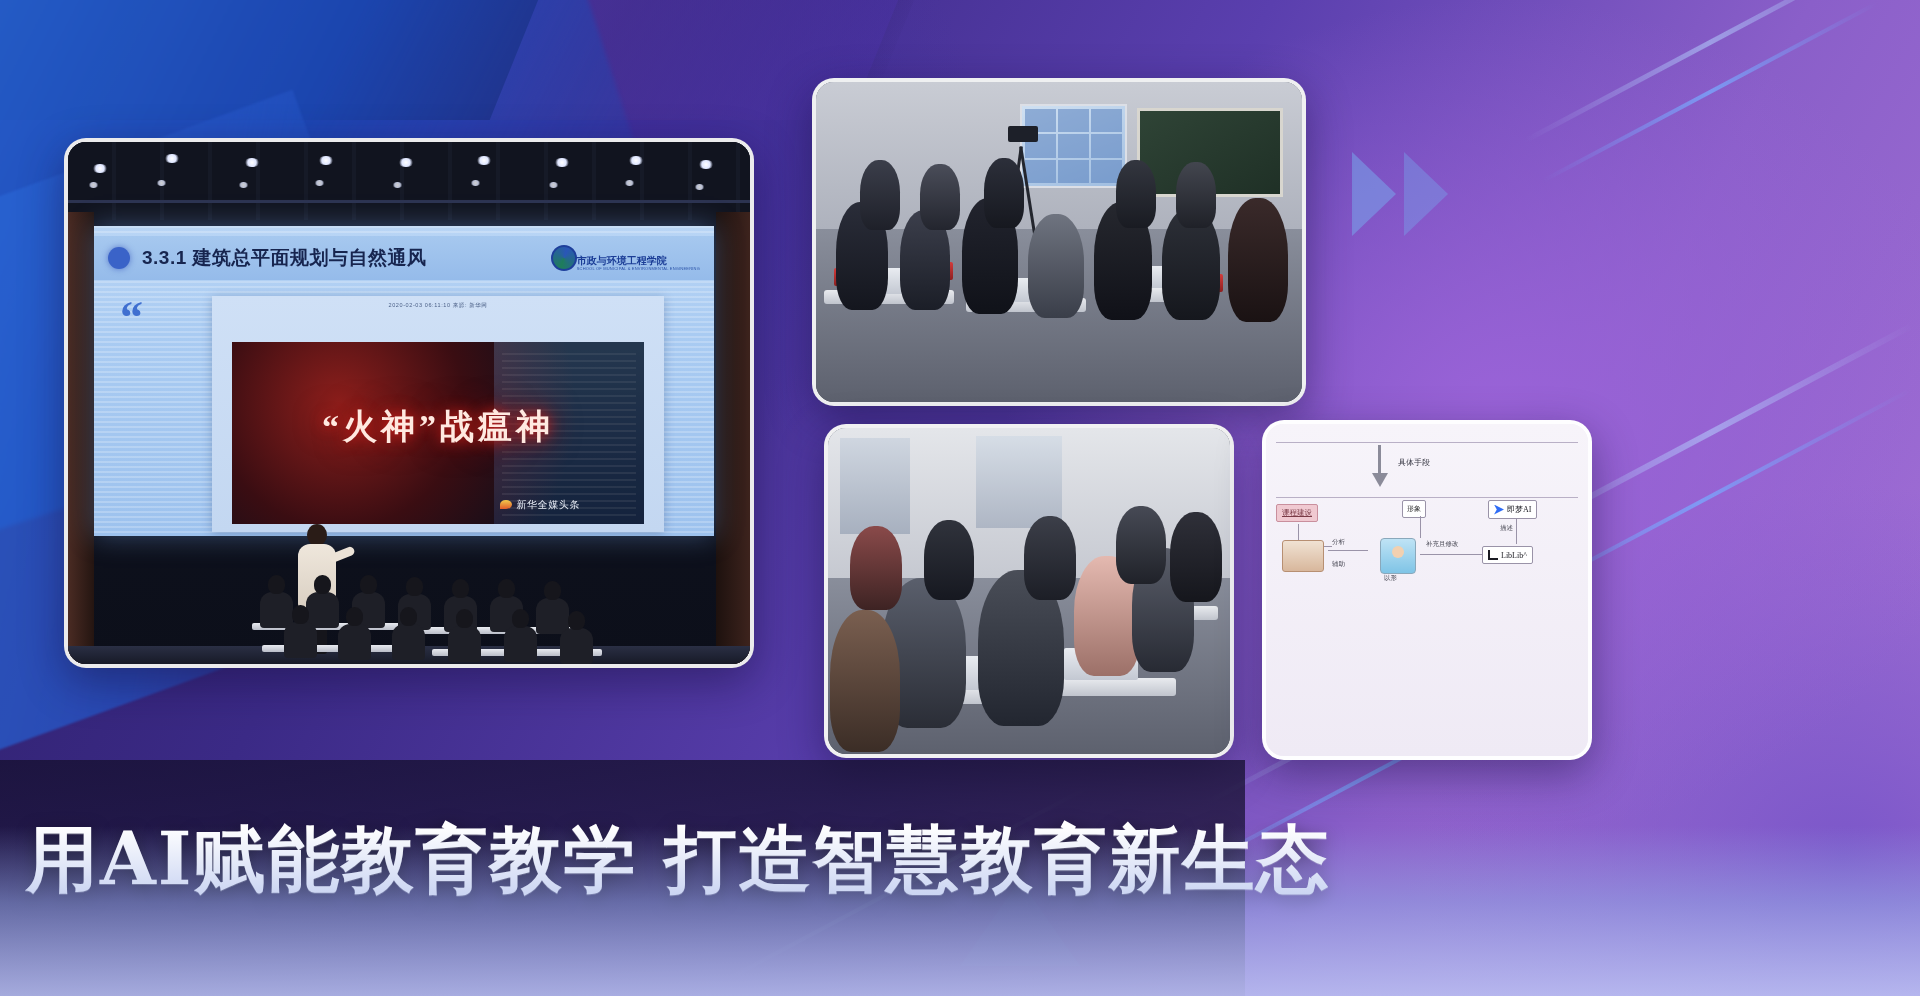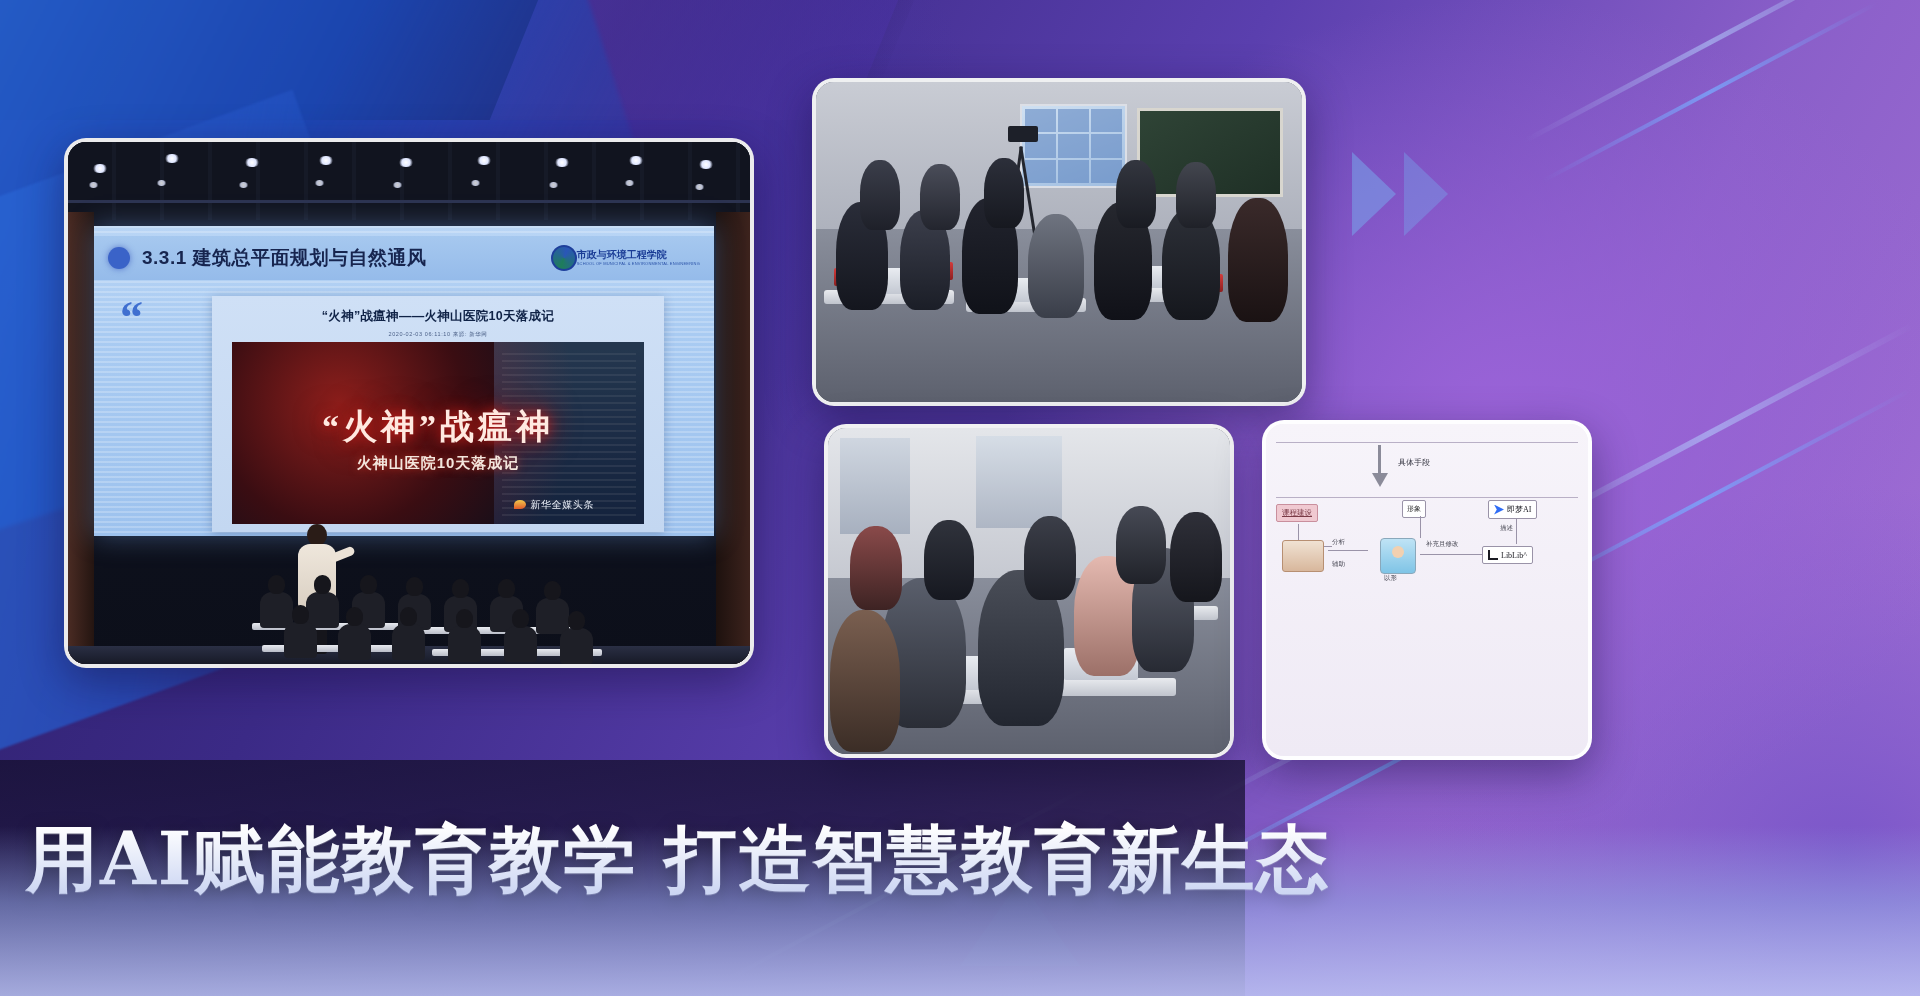--- a/index.html
+++ b/index.html
@@ -61,21 +61,21 @@
   .screen{position:absolute;left:26px;top:84px;width:620px;height:310px;
     background:linear-gradient(180deg,#b9d5f5 0%,#a9cbf2 35%,#9dc2ee 100%);
     box-shadow:0 0 26px rgba(130,180,255,.35);
     overflow:hidden;}
   .screen:before{content:"";position:absolute;inset:0;
     background:repeating-linear-gradient(180deg,rgba(255,255,255,.22) 0 2px,rgba(255,255,255,0) 2px 5px);}
   .sl-head{position:absolute;left:0;top:10px;width:100%;height:44px;
     background:linear-gradient(180deg,#a6c8ef,#95bbea);display:flex;align-items:center;gap:12px;padding:0 14px;box-sizing:border-box;}
   .sl-dot{width:22px;height:22px;border-radius:50%;background:#3a63c8;flex:none;box-shadow:0 0 6px rgba(40,70,180,.6);}
   .sl-title{color:#17254f;font-size:19px;font-weight:bold;letter-spacing:.5px;white-space:nowrap;}
-  .sl-logo{margin-left:auto;display:flex;align-items:center;}
+  .sl-logo{margin-left:auto;display:flex;align-items:flex-end;}
   .sl-logo-badge{width:26px;height:26px;border-radius:50%;background:conic-gradient(from 200deg,#1e7d5a,#2a56b8,#1e7d5a);
     border:2px solid #1e3f9b;box-sizing:border-box;}
   .sl-logo-txt{color:#1b3d96;font-size:10px;font-weight:bold;white-space:nowrap;line-height:1.05;}
   .sl-logo-sub{color:#2a52a8;font-size:4px;letter-spacing:.2px;white-space:nowrap;}
   .sl-quote{position:absolute;left:26px;top:76px;color:#3f6fd0;font-size:46px;font-weight:bold;line-height:.7;font-family:"Liberation Serif",serif;}
 
   .doc{position:absolute;left:118px;top:70px;width:452px;height:236px;
     background:linear-gradient(180deg,#cfe0f6,#c3d7f1);box-shadow:0 2px 10px rgba(10,30,80,.25);}
   .doc-t{width:100%;text-align:center;color:#0f2246;font-size:12.5px;font-weight:bold;margin-top:12px;letter-spacing:.3px;}
   .doc-m{width:100%;text-align:center;color:#4a5f86;font-size:5.5px;margin-top:6px;letter-spacing:.6px;}
@@ -84,21 +84,21 @@
                linear-gradient(90deg,#0b111e 0%,#160d16 48%,#0d1626 100%);}
   .poster .emb{position:absolute;right:0;top:0;width:150px;height:100%;
     background:linear-gradient(180deg,rgba(90,140,190,.55),rgba(30,60,110,.6));
     mix-blend-mode:screen;opacity:.55;}
   .poster .emb:after{content:"";position:absolute;inset:8px;background:repeating-linear-gradient(0deg,rgba(255,255,255,.14) 0 2px,rgba(255,255,255,0) 2px 7px);}
   .poster-big{position:absolute;left:0;right:0;top:62px;text-align:center;color:#ffe9e0;
     font-size:34px;font-weight:bold;font-family:"Liberation Serif",serif;letter-spacing:4px;
     text-shadow:0 0 14px #d8231c,0 0 32px #7d0d0a;}
   .poster-sub{position:absolute;left:0;right:0;top:112px;text-align:center;color:#f3e6dd;
     font-size:15px;font-weight:bold;letter-spacing:1px;text-shadow:0 0 10px rgba(220,60,40,.8);}
-  .poster-brand{position:absolute;right:50px;bottom:12px;color:#e9eef7;font-size:10px;letter-spacing:.6px;}
+  .poster-brand{position:absolute;right:64px;bottom:12px;color:#e9eef7;font-size:10px;letter-spacing:.6px;}
   .poster-brand:before{content:"";position:absolute;left:-16px;top:2px;width:12px;height:9px;border-radius:50% 50% 50% 0;
     background:linear-gradient(180deg,#f2c94c,#e05b2a);}
 
   .aud{position:absolute;left:24px;bottom:0;width:640px;height:120px;}
   .head{position:absolute;width:17px;height:19px;border-radius:48% 48% 42% 42%;background:#16161c;}
   .body{position:absolute;width:33px;height:36px;border-radius:12px 12px 4px 4px;background:#1e1f27;}
   .desk{position:absolute;height:7px;background:linear-gradient(180deg,#e8eaf0,#b9bdc8);border-radius:2px;}
   .speaker-body{position:absolute;left:228px;bottom:8px;width:42px;height:132px;}
   .sp-head{position:absolute;left:11px;top:0;width:20px;height:22px;border-radius:50%;background:#2a1c17;}
   .sp-coat{position:absolute;left:2px;top:20px;width:38px;height:66px;border-radius:12px 12px 6px 6px;background:linear-gradient(180deg,#efe7dc,#d9cfc2);}
@@ -235,26 +235,24 @@
             <div class="sl-logo-badge"></div>
             <div>
               <div class="sl-logo-txt">市政与环境工程学院</div>
               <div class="sl-logo-sub">SCHOOL OF MUNICIPAL &amp; ENVIRONMENTAL ENGINEERING</div>
             </div>
           </div>
         </div>
         <div class="sl-quote">“</div>
 
         <div class="doc">
-          <div class="doc-t">“火神”战瘟神——火神山医院10天落成记</div>
           <div class="doc-m">2020-02-03 06:11:10     来源:    新华网</div>
           <div class="poster">
             <div class="emb"></div>
             <div class="poster-big">“火神”战瘟神</div>
-            <div class="poster-sub">火神山医院10天落成记</div>
             <div class="poster-brand">新华全媒头条</div>
           </div>
         </div>
       </div>
 
       <div class="floor"></div>
       <div class="speaker-body">
         <div class="sp-head"></div>
         <div class="sp-coat"></div>
         <div class="sp-arm"></div>

